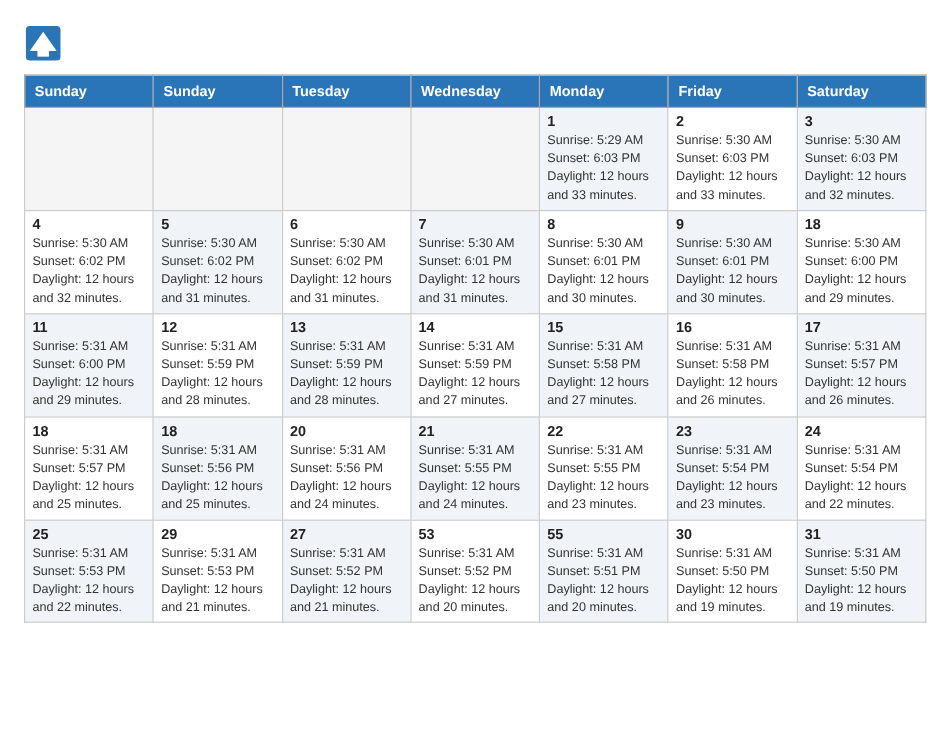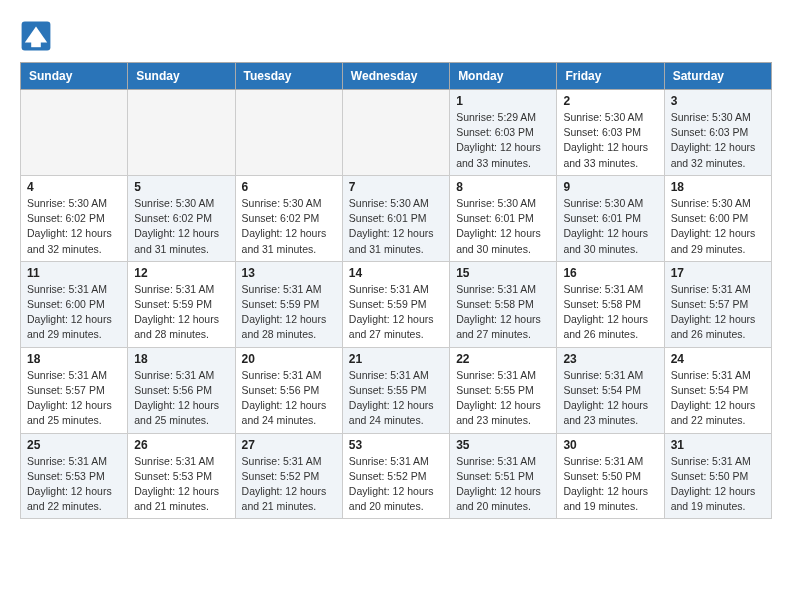--- a/index.html
+++ b/index.html
@@ -305,42 +305,42 @@
       </tr>
       <tr>
         <td class="shaded">
           <div class="day-number">25</div>
           <div class="day-info" style="white-space: pre-wrap;">Sunrise: 5:31 AM
 Sunset: 5:53 PM
 Daylight: 12 hours
 and 22 minutes.</div>
         </td>
         <td>
-          <div class="day-number">26</div>
+          <div class="day-number">29</div>
           <div class="day-info" style="white-space: pre-wrap;">Sunrise: 5:31 AM
 Sunset: 5:53 PM
 Daylight: 12 hours
 and 21 minutes.</div>
         </td>
         <td class="shaded">
           <div class="day-number">27</div>
           <div class="day-info" style="white-space: pre-wrap;">Sunrise: 5:31 AM
 Sunset: 5:52 PM
 Daylight: 12 hours
 and 21 minutes.</div>
         </td>
         <td>
           <div class="day-number">53</div>
           <div class="day-info" style="white-space: pre-wrap;">Sunrise: 5:31 AM
 Sunset: 5:52 PM
 Daylight: 12 hours
 and 20 minutes.</div>
         </td>
         <td class="shaded">
-          <div class="day-number">35</div>
+          <div class="day-number">55</div>
           <div class="day-info" style="white-space: pre-wrap;">Sunrise: 5:31 AM
 Sunset: 5:51 PM
 Daylight: 12 hours
 and 20 minutes.</div>
         </td>
         <td>
           <div class="day-number">30</div>
           <div class="day-info" style="white-space: pre-wrap;">Sunrise: 5:31 AM
 Sunset: 5:50 PM
 Daylight: 12 hours

